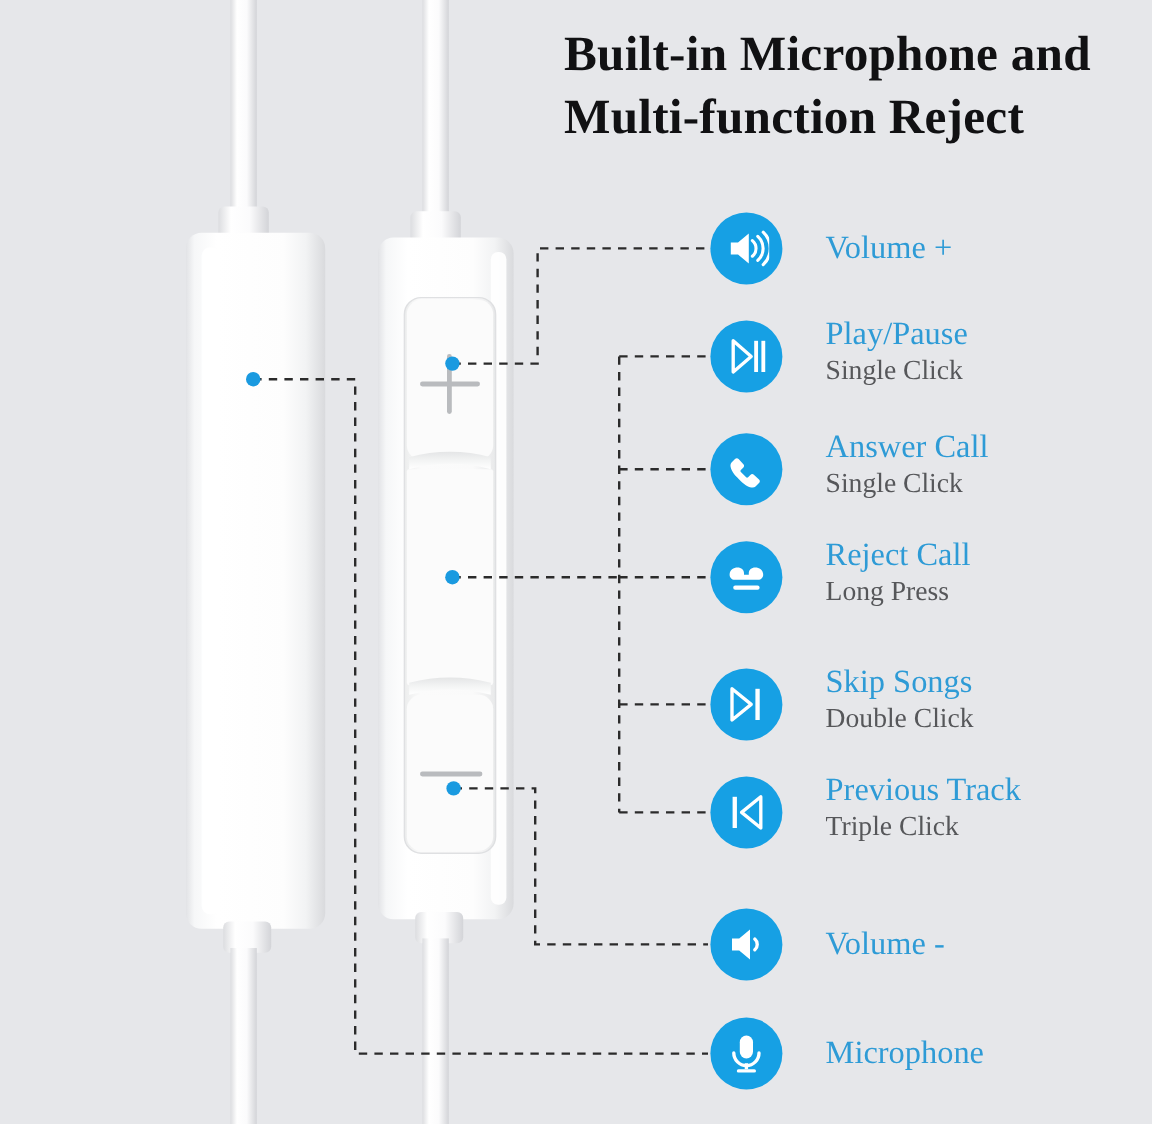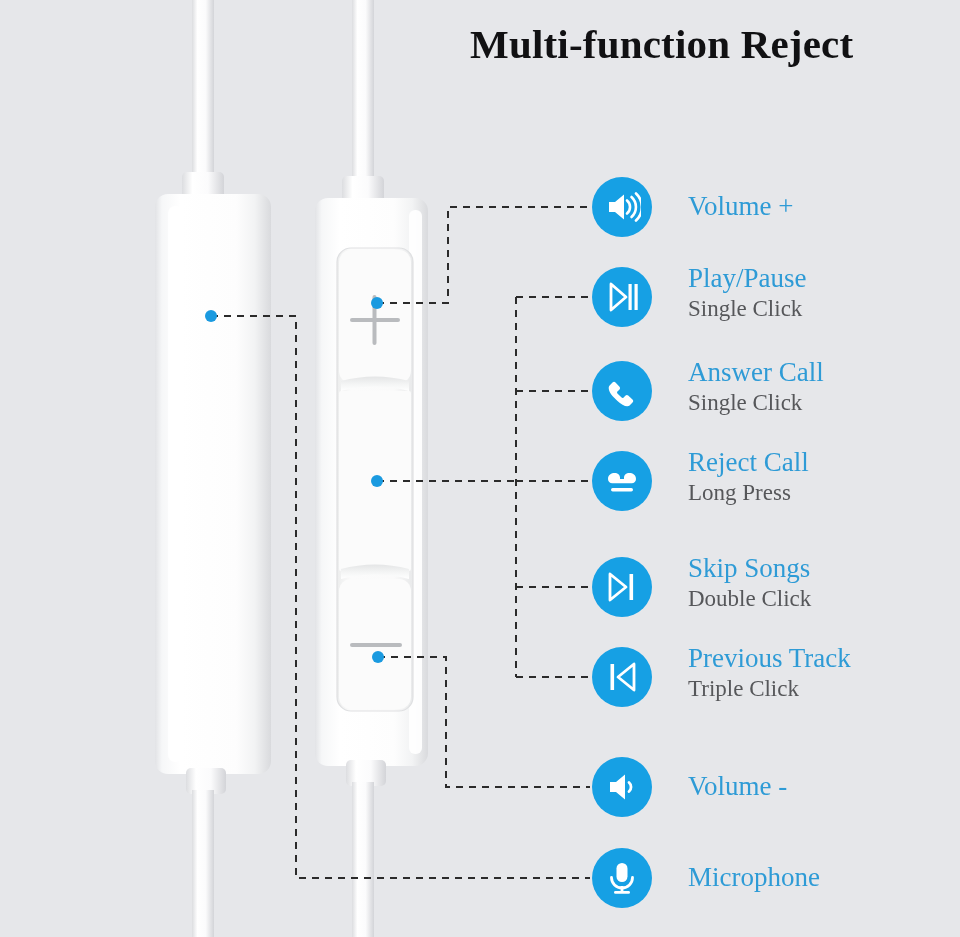--- a/index.html
+++ b/index.html
@@ -44,20 +44,21 @@
   }
   .one .txt{top:14px;}
   .two .txt{top:-4px;}
 </style>
 </head>
 <body>
 
 <div id="stage">
 
   <div class="title">
+    <span>Built-in Microphone and</span>
     <span class="l2">Multi-function Reject</span>
   </div>
 
   <svg id="art" viewBox="0 0 960 937">
     <defs>
       <linearGradient id="bodyGrad" x1="0" y1="0" x2="1" y2="0">
         <stop offset="0" stop-color="#e2e3e6"></stop>
         <stop offset="0.06" stop-color="#f6f7f8"></stop>
         <stop offset="0.22" stop-color="#ffffff"></stop>
         <stop offset="0.70" stop-color="#fdfdfd"></stop>

